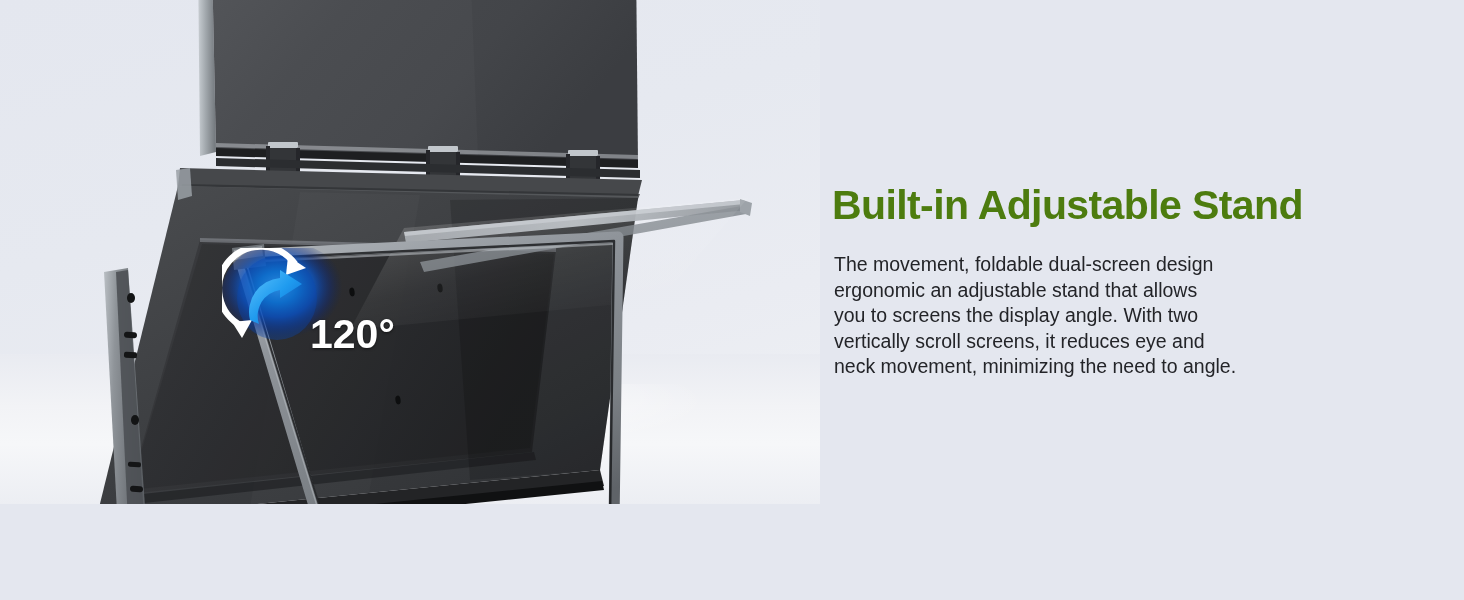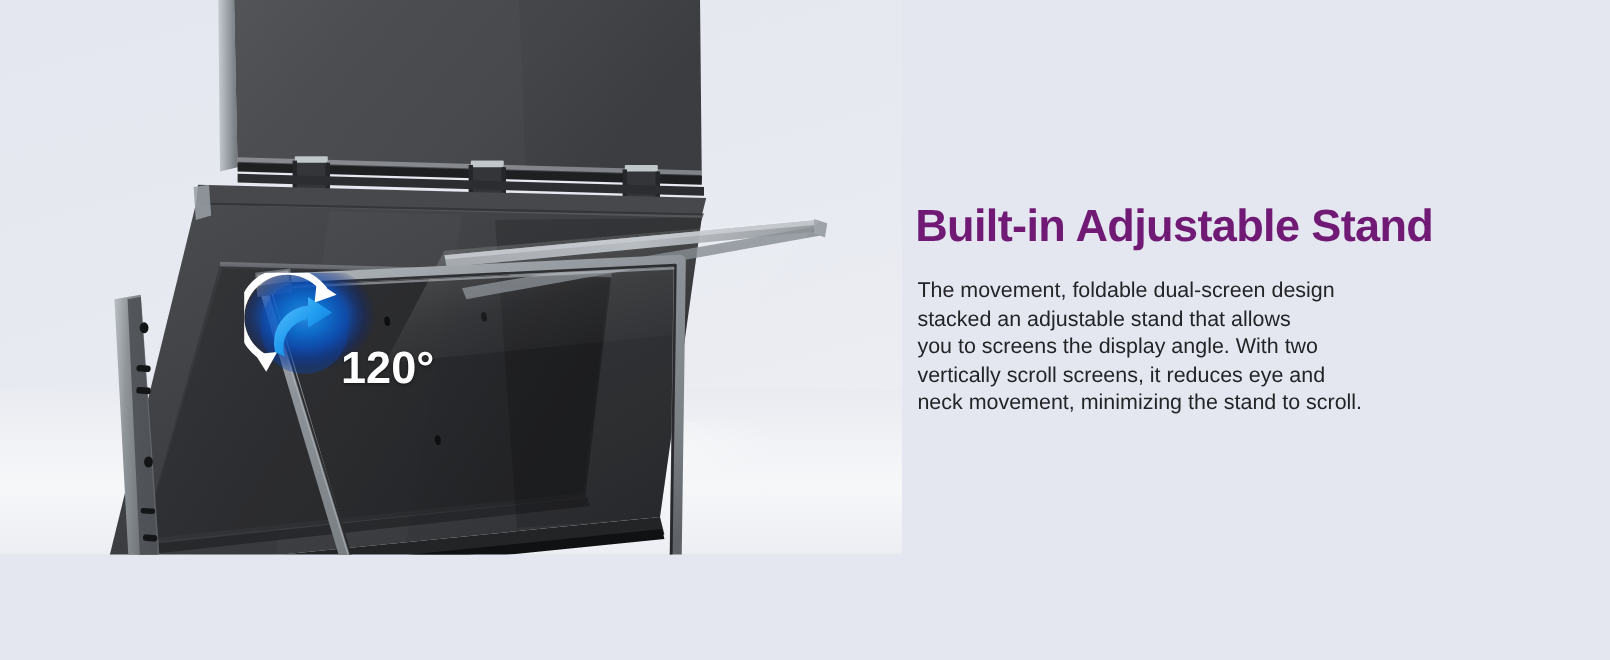--- a/index.html
+++ b/index.html
@@ -34,21 +34,21 @@
     background:linear-gradient(165deg,#e4e7ef 0%,#e6e9f0 40%,#eaecf2 72%,#eef0f4 100%);
   }
 
   .svgwrap{position:absolute;left:0;top:0;width:820px;height:600px;}
 
   
   #text-panel{
     position:absolute;left:832px;top:182px;width:570px;
   }
   #headline{
-    font-size:41px;font-weight:bold;color:#701a75;
+    font-size:41px;font-weight:bold;color:#4d7c0f;
     letter-spacing:-0.6px;line-height:46px;margin:0;
     white-space:nowrap;
   }
   #body-copy{
     margin:24px 0 0 2px;font-size:19.5px;line-height:25.5px;
     color:#232428;font-weight:normal;
   }
   #body-copy .ln{display:block;white-space:nowrap;}
 
   
@@ -311,20 +311,20 @@
       </svg>
       <span id="angle-value">120°</span>
     </div>
 
   </div>
 
   <div id="text-panel">
     <h1 id="headline">Built-in Adjustable Stand</h1>
     <div id="body-copy">
       <span class="ln">The movement, foldable dual-screen design</span>
-      <span class="ln">stacked an adjustable stand that allows</span>
+      <span class="ln">ergonomic an adjustable stand that allows</span>
       <span class="ln">you to screens the display angle. With two</span>
       <span class="ln">vertically scroll screens, it reduces eye and</span>
-      <span class="ln">neck movement, minimizing the stand to scroll.</span>
+      <span class="ln">neck movement, minimizing the need to angle.</span>
     </div>
   </div>
 
 </div>
 
 </body></html>

